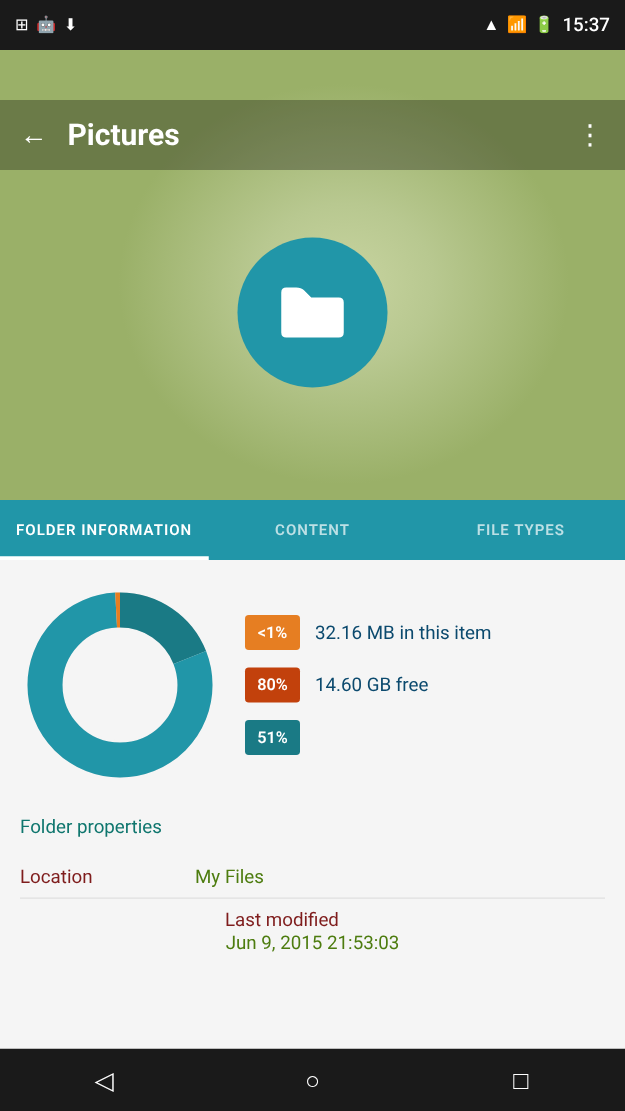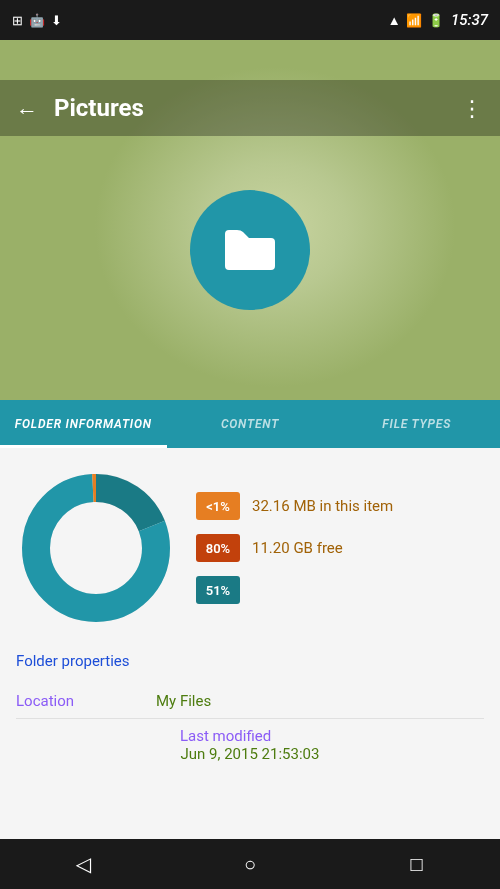--- a/index.html
+++ b/index.html
@@ -30,21 +30,20 @@
     }
     .status-bar-icons-right {
       display: flex;
       align-items: center;
       gap: 6px;
     }
     .status-time {
       color: white;
       font-size: 15px;
       font-weight: 500;
-      font-style: italic;
     }
     .sb-icon {
       color: white;
       font-size: 13px;
     }
 
     
     .toolbar {
       width: 500px;
       height: 56px;
@@ -127,21 +126,20 @@
       display: flex;
       align-items: center;
       justify-content: center;
       color: rgba(255,255,255,0.7);
       font-size: 12px;
       font-weight: 600;
       letter-spacing: 0.8px;
       cursor: pointer;
       position: relative;
       text-transform: uppercase;
-      font-style: italic;
     }
     .tab.active {
       color: white;
     }
     .tab.active::after {
       content: '';
       position: absolute;
       bottom: 0;
       left: 0;
       right: 0;
@@ -194,45 +192,45 @@
       justify-content: center;
       color: white;
       font-size: 13px;
       font-weight: 600;
       flex-shrink: 0;
     }
     .badge-orange { background: #e67e22; }
     .badge-teal { background: #c2410c; }
     .badge-dark-teal { background: #1a7a85; }
     .legend-text {
-      color: #a16207;
+      color: #0c4a6e;
       font-size: 15px;
     }
 
     
     .properties-section {
       margin-top: 8px;
     }
     .properties-title {
-      color: #1d4ed8;
+      color: #0f766e;
       font-size: 15px;
       margin-bottom: 14px;
     }
     .property-row {
       display: flex;
       align-items: center;
       padding: 8px 0;
       border-bottom: 1px solid #e0e0e0;
     }
     .property-row:last-child {
       border-bottom: none;
       flex-direction: column;
     }
     .property-label {
-      color: #8b5cf6;
+      color: #7f1d1d;
       font-size: 15px;
       width: 140px;
       flex-shrink: 0;
     }
     .property-value {
       color: #4d7c0f;
       font-size: 15px;
     }
 
     
@@ -326,21 +324,21 @@
       <div class="legend-item">
         <div class="legend-badge badge-orange">
           <span>&lt;1%</span>
         </div>
         <span class="legend-text">32.16 MB in this item</span>
       </div>
       <div class="legend-item">
         <div class="legend-badge badge-teal">
           <span>80%</span>
         </div>
-        <span class="legend-text">11.20 GB free</span>
+        <span class="legend-text">14.60 GB free</span>
       </div>
       <div class="legend-item">
         <div class="legend-badge badge-dark-teal">
           <span>51%</span>
         </div>
       </div>
     </div>
   </div>
 
   <div class="properties-section">

